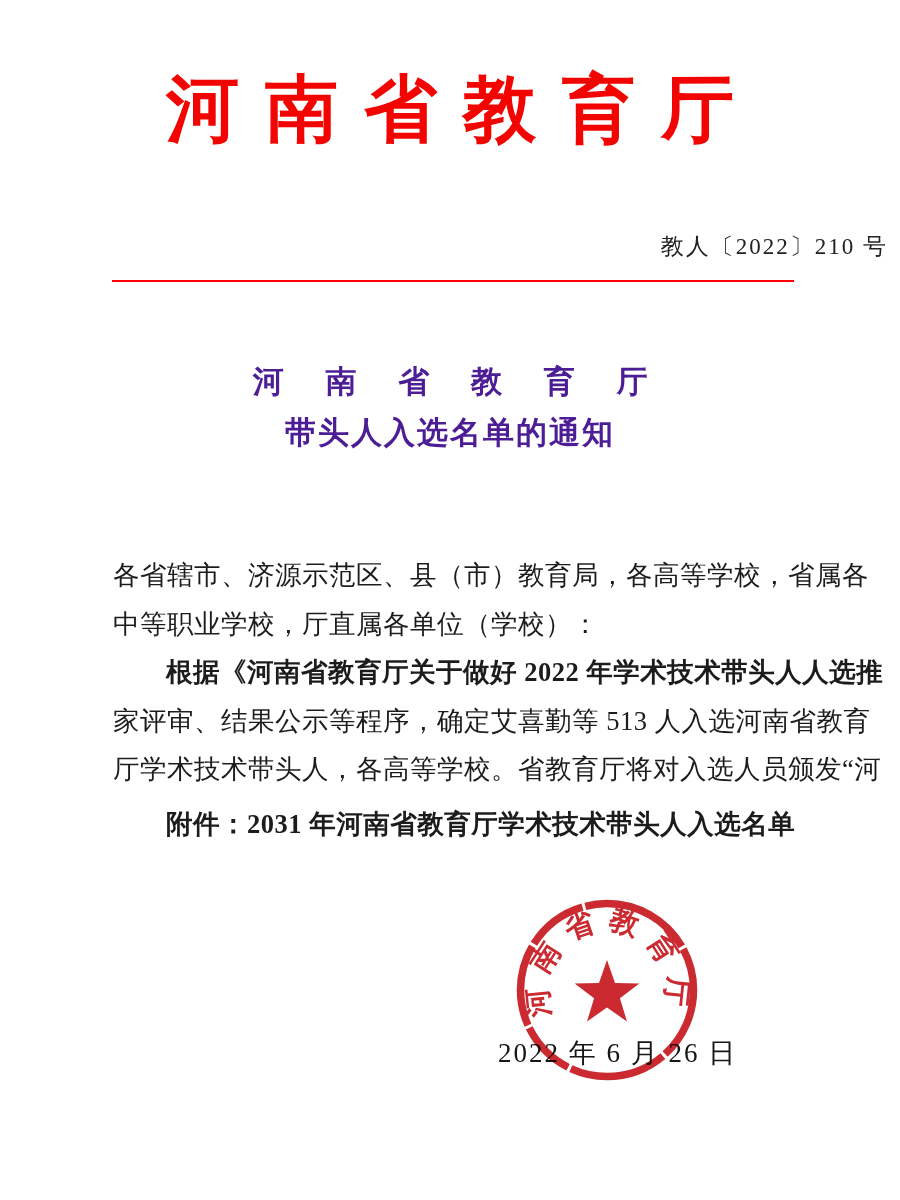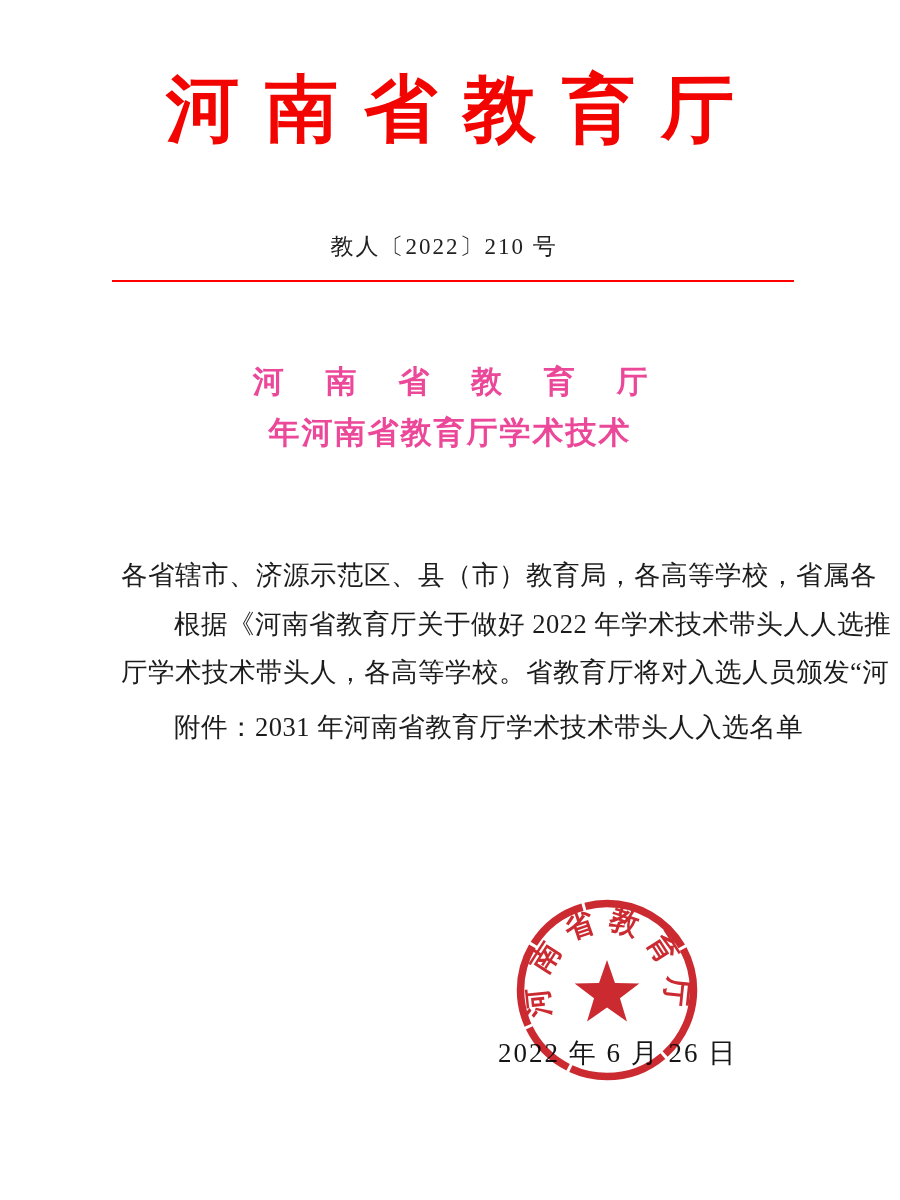--- a/index.html
+++ b/index.html
@@ -22,54 +22,53 @@
     color: #f20500;
     letter-spacing: 26px;
     padding-left: 26px; 
     line-height: 96px;
     white-space: nowrap;
   }
 
   .doc-number {
     position: absolute;
     top: 231px; left: 0; right: 12px;
-    text-align: center;
+    text-align: right;
     font-size: 23px;
     color: #222;
     letter-spacing: 2px;
   }
 
   .red-divider {
     position: absolute;
     top: 280px; left: 112px;
     width: 682px; height: 2px;
     background: #ff0000;
   }
 
   
-  .notice-title { position: absolute; top: 356px; left: 0; right: 0; text-align: center; color: #ec4899; }
+  .notice-title { position: absolute; top: 356px; left: 0; right: 0; text-align: center; color: #4c1d95; }
   .notice-title .t-line { font-weight: 700; white-space: nowrap; }
   .t-line-1 { font-size: 31px; letter-spacing: 17px; padding-left: 17px; line-height: 52px; }
   .t-line-2 { font-size: 31px; line-height: 50px; letter-spacing: 1px; }
   .t-line-3 { font-size: 31px; line-height: 50px; letter-spacing: 2px; }
 
   
   .body-text {
     position: absolute;
     top: 551px; left: 113px; width: 680px;
     font-size: 26.5px;
     color: #1c1c1c;
   }
   .body-line {
     line-height: 48.5px;
     white-space: nowrap;
     letter-spacing: 0.5px;
-    margin-left: 8px;
   }
-  .indent { padding-left: 53px; }
+  .indent { padding-left: 53px; font-weight: bold; }
   .attachment-line { margin-top: 6px; }
 
   
   .seal-wrap {
     position: absolute;
     left: 503px; top: 886px;
     width: 208px; height: 208px;
     mix-blend-mode: multiply;
     z-index: 3;
   }
@@ -99,26 +98,28 @@
 <div class="page">
 
   <div class="org-header">河南省教育厅</div>
 
   <div class="doc-number">教人〔2022〕210 号</div>
 
   <div class="red-divider"></div>
 
   <div class="notice-title">
     <div class="t-line t-line-1">河 南 省 教 育 厅</div>
-    <div class="t-line t-line-3">年河南省教育厅学术技术</div>
+    <div class="t-line t-line-3">带头人入选名单的通知</div>
   </div>
 
   <div class="body-text">
     <div class="body-line">各省辖市、济源示范区、县（市）教育局，各高等学校，省属各</div>
+    <div class="body-line">中等职业学校，厅直属各单位（学校）：</div>
     <div class="body-line indent">根据《河南省教育厅关于做好 2022 年学术技术带头人人选推</div>
+    <div class="body-line">家评审、结果公示等程序，确定艾喜勤等 513 人入选河南省教育</div>
     <div class="body-line">厅学术技术带头人，各高等学校。省教育厅将对入选人员颁发“河</div>
     <div class="body-line indent attachment-line">附件：2031 年河南省教育厅学术技术带头人入选名单</div>
   </div>
 
   <div class="date-line">2022 年 6 月 26 日</div>
 
   <div class="seal-wrap">
     <svg viewBox="0 0 208 208" xmlns="http://www.w3.org/2000/svg">
 
       <circle cx="104" cy="104" r="86.5" fill="none" stroke="#cb2a30" stroke-width="7.5" stroke-dasharray="72 3 98 3 56 3 82 3 62 3 112 3"></circle>

